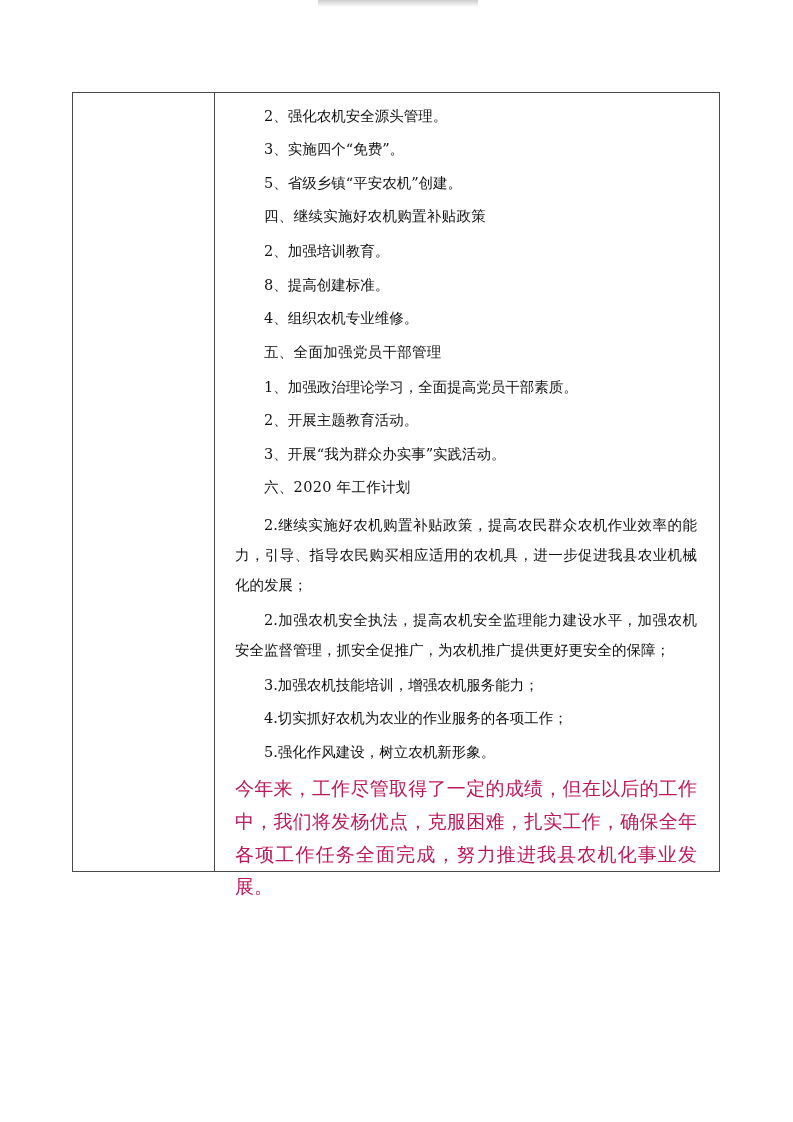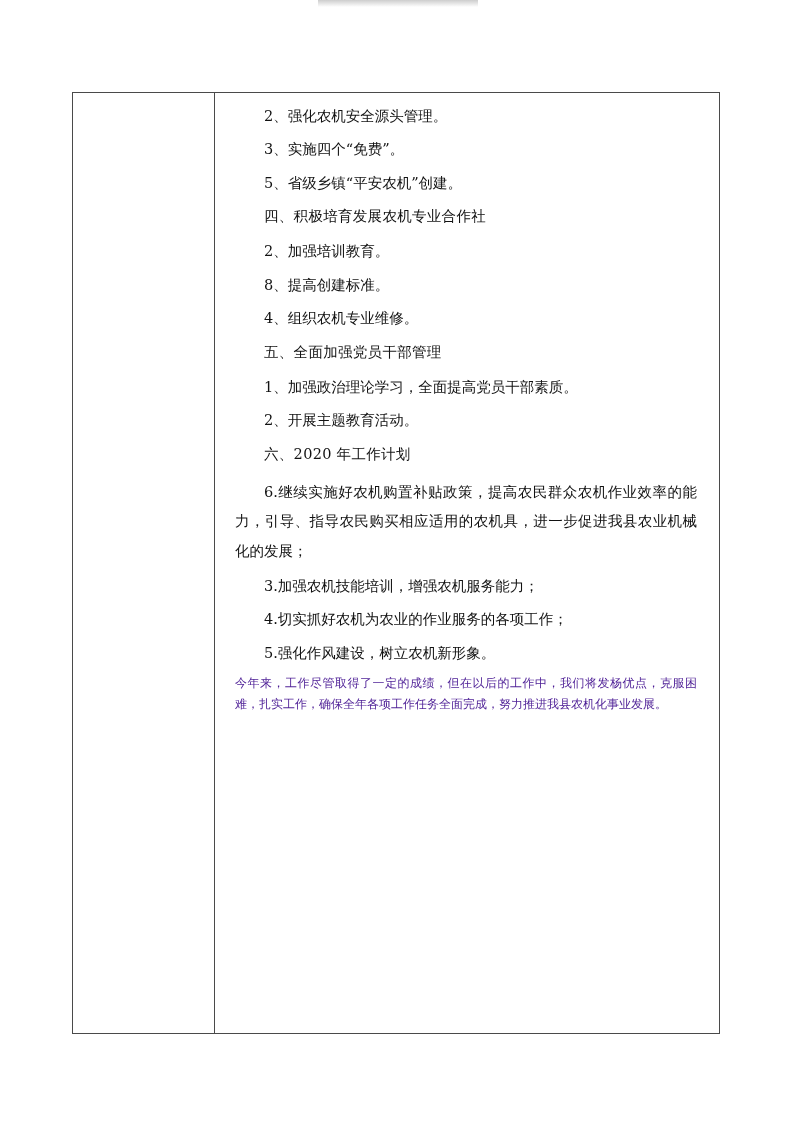--- a/index.html
+++ b/index.html
@@ -25,21 +25,21 @@
     height: 7px;
     background: linear-gradient(to bottom, rgba(90,90,90,0.55), rgba(255,255,255,0));
     opacity: 0.55;
   }
 
   .page {
     position: absolute;
     top: 92px;
     left: 72px;
     width: 648px;
-    height: 942px;
+    height: 780px;
     border: 1px solid #4a4a4a;
     box-sizing: border-box;
     display: flex;
   }
 
   .col-left {
     width: 142px;
     border-right: 1px solid #4a4a4a;
     box-sizing: border-box;
   }
@@ -77,57 +77,59 @@
   }
 
   .line.para-short {
     line-height: 1.9;
     margin-bottom: 6px;
     text-indent: 2em;
   }
 
   .closing {
     font-family: "DejaVu Serif", serif;
-    font-size: 12px;
+    font-size: 19px;
     line-height: 1.72;
-    color: #4c1d95;
+    color: #be185d;
     text-align: justify;
     text-indent: 0;
     margin: 6px 0 0 0;
   }
 </style>
 </head>
 <body>
 
 <div class="scan-top-artifact"></div>
 
 <div class="page">
 
   <div class="col-left"></div>
 
   <div class="col-right">
 
     <p class="line tight">2、强化农机安全源头管理。</p>
     <p class="line tight">3、实施四个“免费”。</p>
     <p class="line tight">5、省级乡镇“平安农机”创建。</p>
 
-    <p class="line heading">四、积极培育发展农机专业合作社</p>
+    <p class="line heading">四、继续实施好农机购置补贴政策</p>
 
     <p class="line tight">2、加强培训教育。</p>
     <p class="line tight">8、提高创建标准。</p>
     <p class="line tight">4、组织农机专业维修。</p>
 
     <p class="line heading">五、全面加强党员干部管理</p>
 
     <p class="line tight">1、加强政治理论学习，全面提高党员干部素质。</p>
     <p class="line tight">2、开展主题教育活动。</p>
+    <p class="line tight">3、开展“我为群众办实事”实践活动。</p>
 
     <p class="line heading">六、2020 年工作计划</p>
 
-    <p class="line para">6.继续实施好农机购置补贴政策，提高农民群众农机作业效率的能力，引导、指导农民购买相应适用的农机具，进一步促进我县农业机械化的发展；</p>
+    <p class="line para">2.继续实施好农机购置补贴政策，提高农民群众农机作业效率的能力，引导、指导农民购买相应适用的农机具，进一步促进我县农业机械化的发展；</p>
+    <p class="line para">2.加强农机安全执法，提高农机安全监理能力建设水平，加强农机安全监督管理，抓安全促推广，为农机推广提供更好更安全的保障；</p>
     <p class="line para-short">3.加强农机技能培训，增强农机服务能力；</p>
     <p class="line para-short">4.切实抓好农机为农业的作业服务的各项工作；</p>
     <p class="line para-short">5.强化作风建设，树立农机新形象。</p>
 
     <p class="closing">今年来，工作尽管取得了一定的成绩，但在以后的工作中，我们将发杨优点，克服困难，扎实工作，确保全年各项工作任务全面完成，努力推进我县农机化事业发展。</p>
 
   </div>
 </div>
 
 </body></html>

